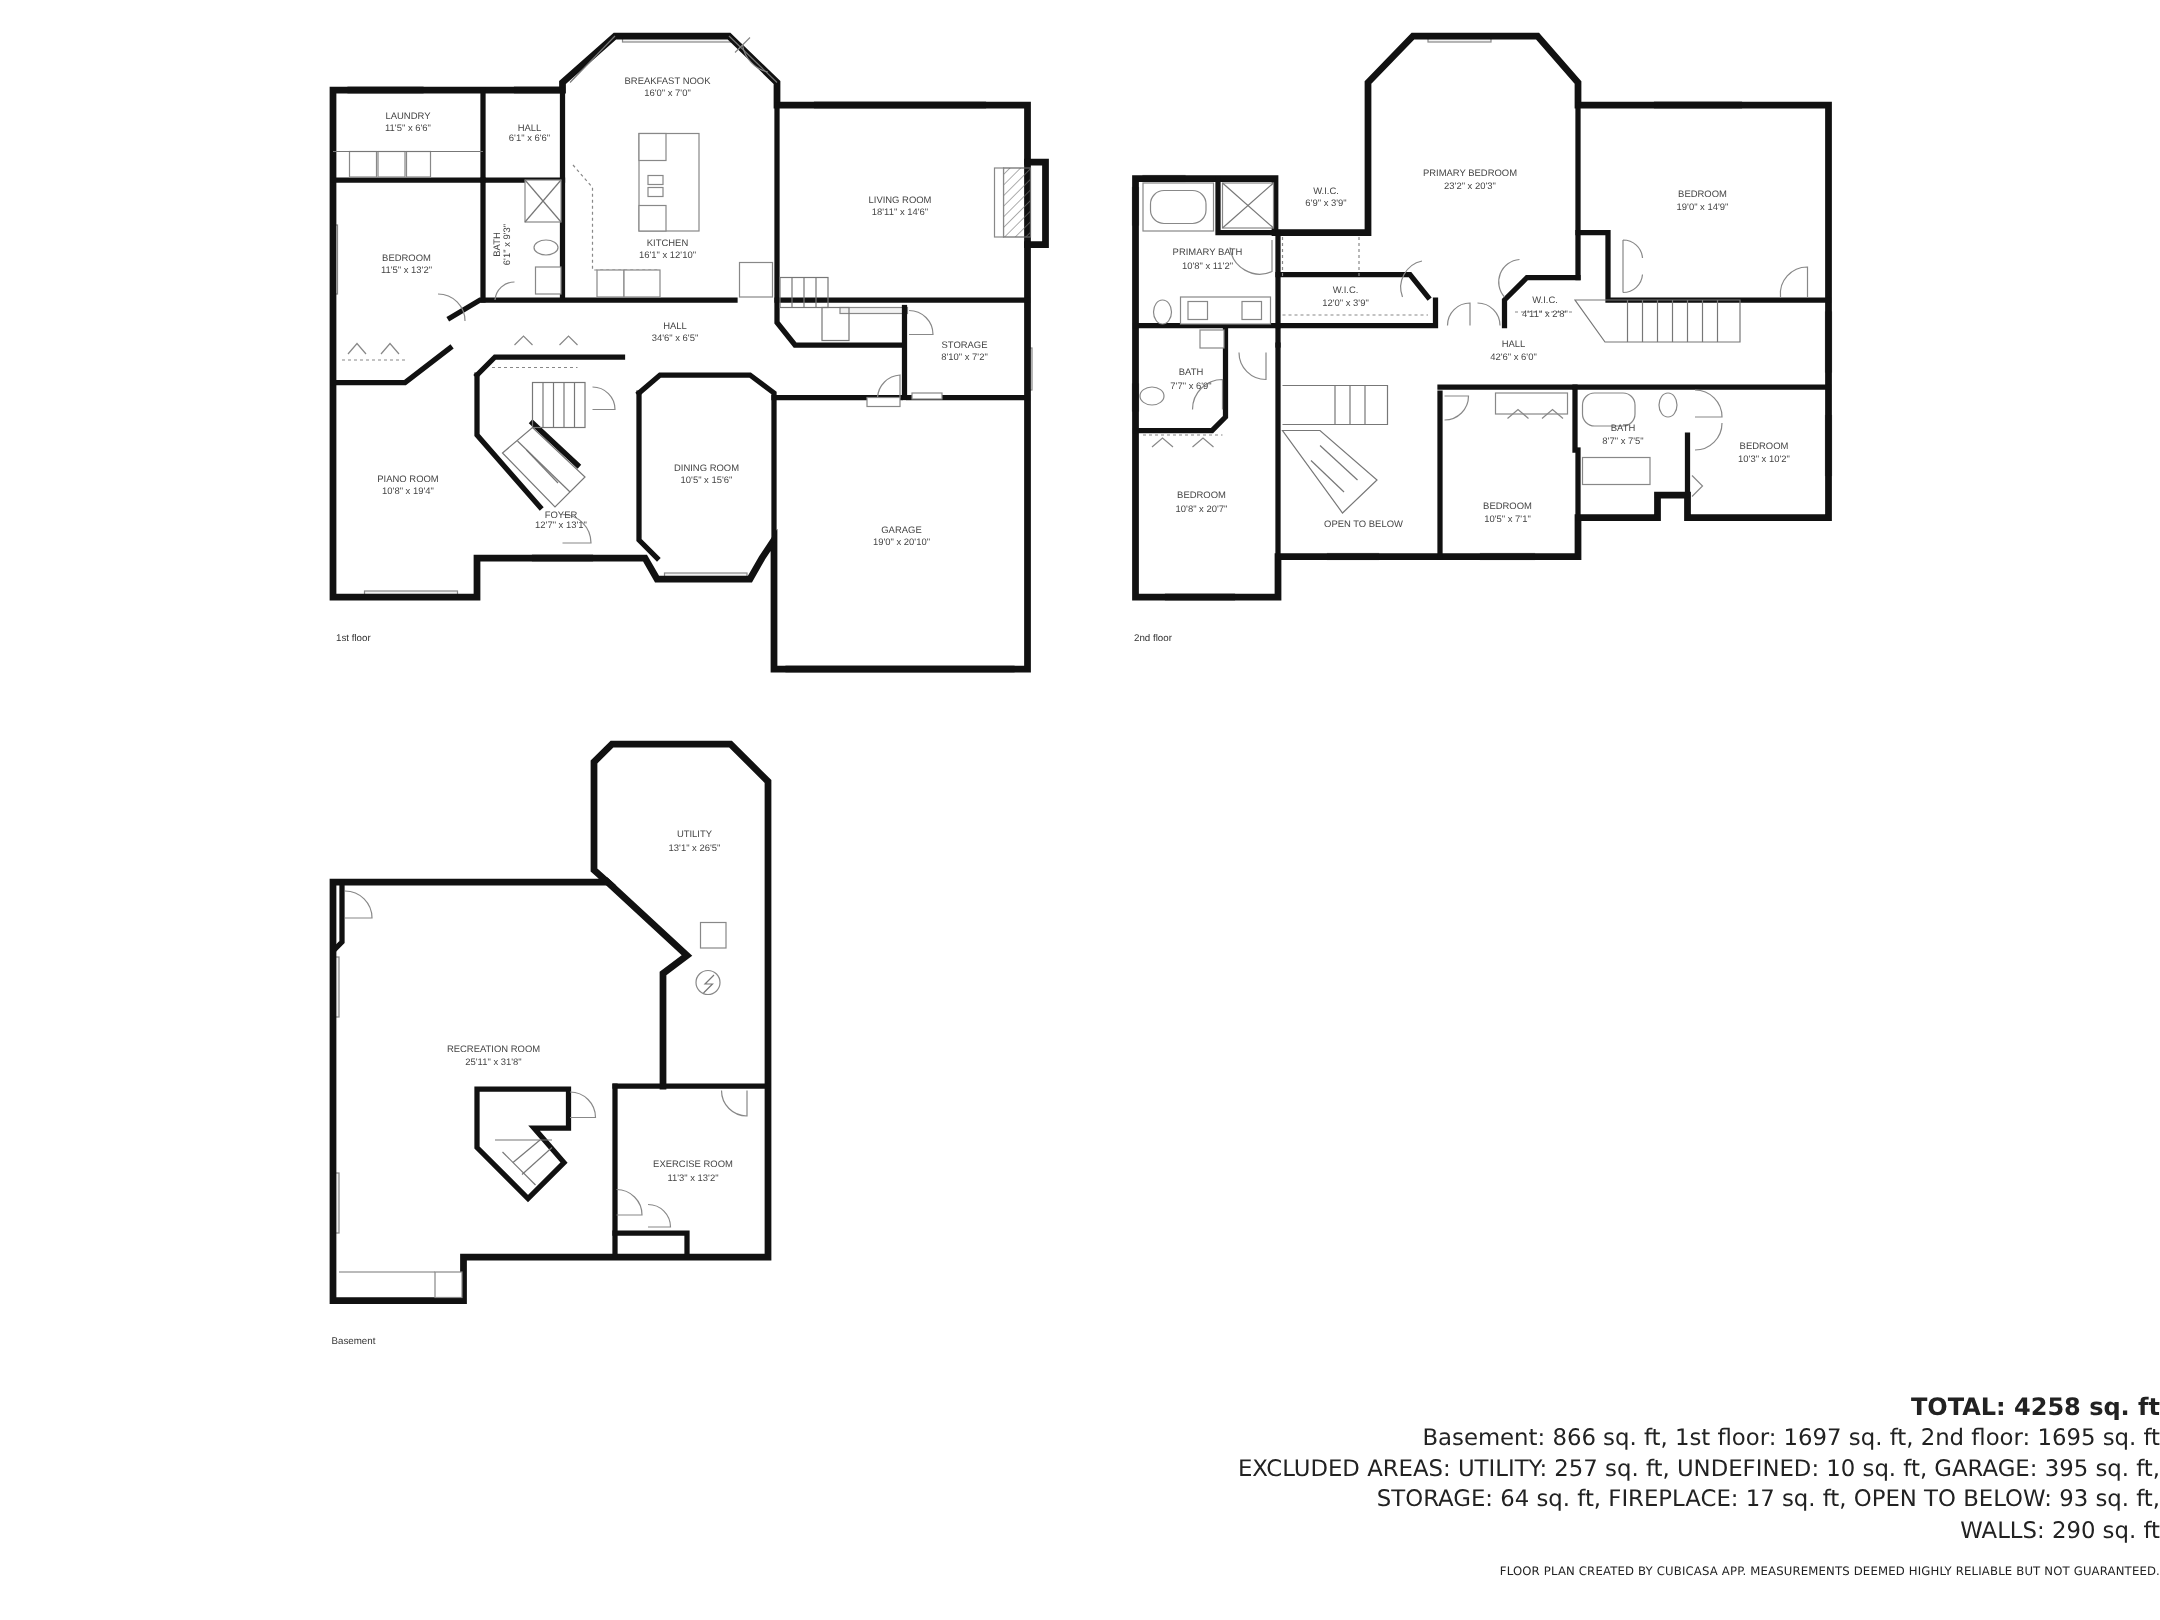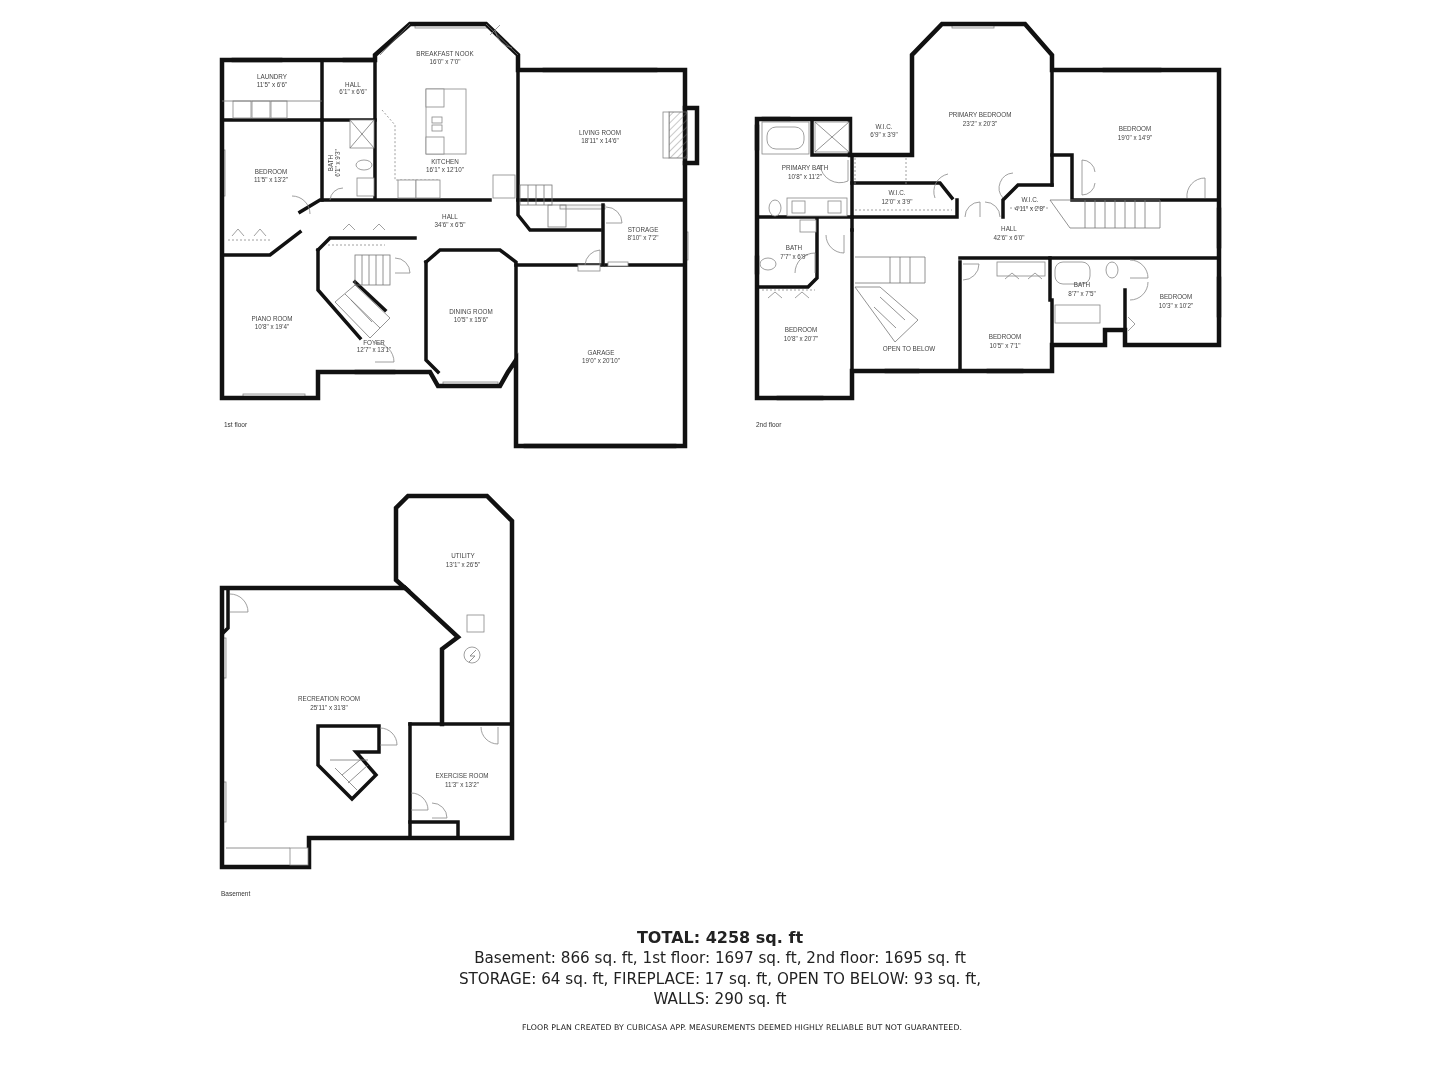--- a/index.html
+++ b/index.html
@@ -9,21 +9,21 @@
   .iwall { fill:none; stroke:#111; stroke-width:3.5; stroke-linecap:square; }
   .thin { fill:none; stroke:#777; stroke-width:0.8; }
   .dash { fill:none; stroke:#888; stroke-width:0.8; stroke-dasharray:2 2; }
   .win { fill:#f2f2f2; stroke:#888; stroke-width:0.8; }
   .door { fill:none; stroke:#888; stroke-width:0.8; }
   .fix { fill:#fff; stroke:#888; stroke-width:0.8; }
   .hatch { fill:url(#hatch); stroke:#666; stroke-width:0.8; }
   .rname { font-family:"Liberation Sans", "DejaVu Sans", sans-serif; font-size:6.3px; fill:#444; text-anchor:middle; }
   .rdim  { font-family:"Liberation Sans", "DejaVu Sans", sans-serif; font-size:6.3px; fill:#444; text-anchor:middle; }
   .flabel { font-family:"Liberation Sans", "DejaVu Sans", sans-serif; font-size:6.5px; fill:#333; }
-  #summary { position:absolute; left:0; top:927px; width:1440px; text-align:center; font-family:"DejaVu Sans", "Liberation Sans", sans-serif; color:#222; }
+  #summary { position:absolute; left:0; top:927px; width:1440px; text-align:right; font-family:"DejaVu Sans", "Liberation Sans", sans-serif; color:#222; }
   #summary .total { font-weight:bold; font-size:16px; line-height:21px; }
   #summary .line { font-size:15.2px; line-height:20.6px; }
   #summary .disclaimer { font-size:7.8px; margin-top:13px; letter-spacing:0.1px; color:#222;padding-left:44px; }
 </style>
 </head>
 <body>
 
 <svg id="plan" viewBox="0 0 1440 1080" xmlns="http://www.w3.org/2000/svg">
   <defs>
     <pattern id="hatch" width="5" height="5" patternUnits="userSpaceOnUse" patternTransform="rotate(45)">
@@ -303,16 +303,17 @@
     <text class="rdim" x="329" y="710">25'11" x 31'8"</text>
     <text class="rname" x="462" y="778">EXERCISE ROOM</text>
     <text class="rdim" x="462" y="787">11'3" x 13'2"</text>
     <text class="flabel" x="221" y="896">Basement</text>
   </g>
 </svg>
 
 <div id="summary">
   <div class="total">TOTAL: 4258 sq. ft</div>
   <div class="line">Basement: 866 sq. ft, 1st floor: 1697 sq. ft, 2nd floor: 1695 sq. ft</div>
+  <div class="line">EXCLUDED AREAS: UTILITY: 257 sq. ft, UNDEFINED: 10 sq. ft, GARAGE: 395 sq. ft,</div>
   <div class="line">STORAGE: 64 sq. ft, FIREPLACE: 17 sq. ft, OPEN TO BELOW: 93 sq. ft,</div>
   <div class="line">WALLS: 290 sq. ft</div>
   <div class="disclaimer">FLOOR PLAN CREATED BY CUBICASA APP. MEASUREMENTS DEEMED HIGHLY RELIABLE BUT NOT GUARANTEED.</div>
 </div>
 
 </body></html>

